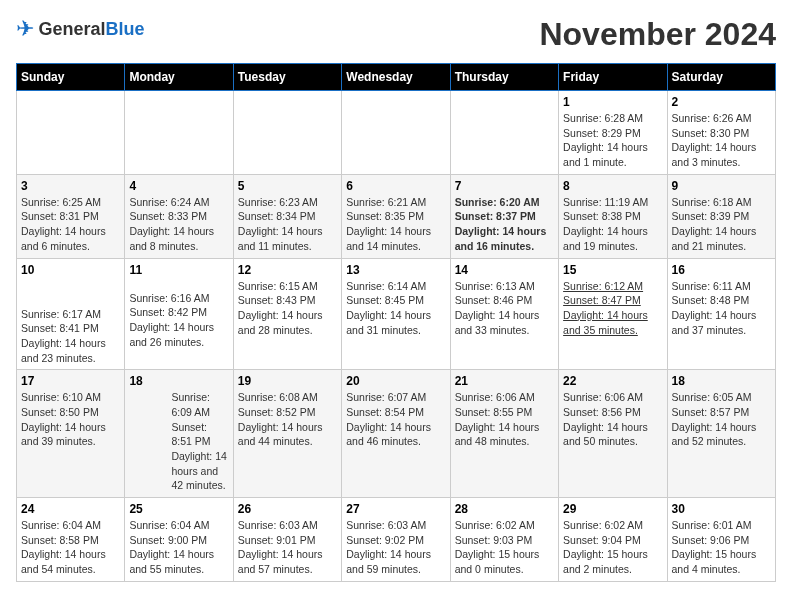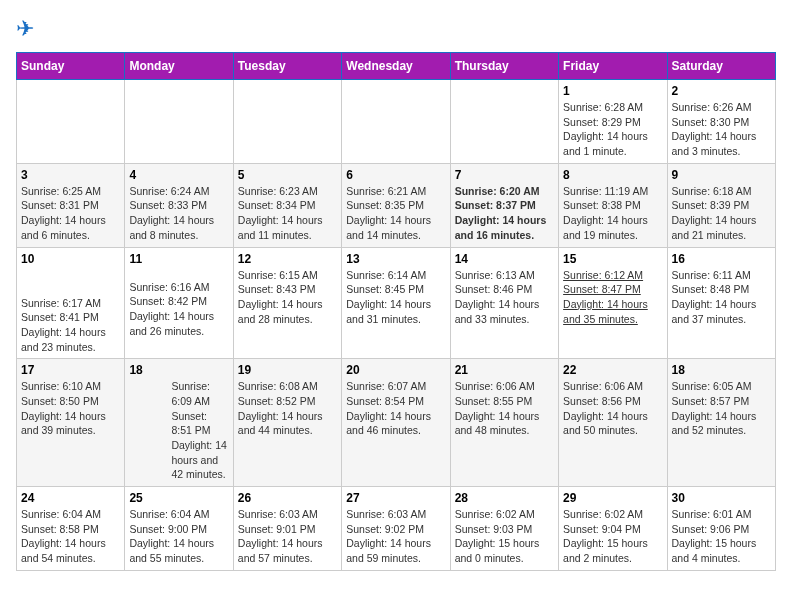--- a/index.html
+++ b/index.html
@@ -32,21 +32,21 @@
     .location-title {
       font-size: 16px;
       color: #555;
     }
     .calendar {
       width: 100%;
       border-collapse: collapse;
       font-size: 11px;
     }
     .calendar th {
-      background: #a21caf;
+      background: #000000;
       color: #fff;
       padding: 6px 4px;
       text-align: left;
       font-weight: bold;
       font-size: 12px;
       border: 1px solid #1a6fc4;
       margin-top: 7px;
     }
     .calendar td {
       border: 1px solid #ccc;
@@ -72,22 +72,26 @@
     .empty-cell {
       background: #fff !important;
     }
   </style>
 </head>
 <body>
 
 <div class="header-area">
   <div class="logo">
     <span style="color:#1a6fc4; font-size:22px;">✈</span>
+    <span>
+      <span style="font-size:18px; font-weight:bold; color:#333;">General</span><span style="font-size:18px; font-weight:bold; color:#1a6fc4;">Blue</span>
+    </span>
   </div>
   <div class="title-area">
+    <div class="month-title">November 2024</div>
   </div>
 </div>
 
 <table class="calendar">
   <thead>
     <tr>
     <th>Sunday</th>
         <th>Monday</th>
         <th>Tuesday</th>
         <th>Wednesday</th>

